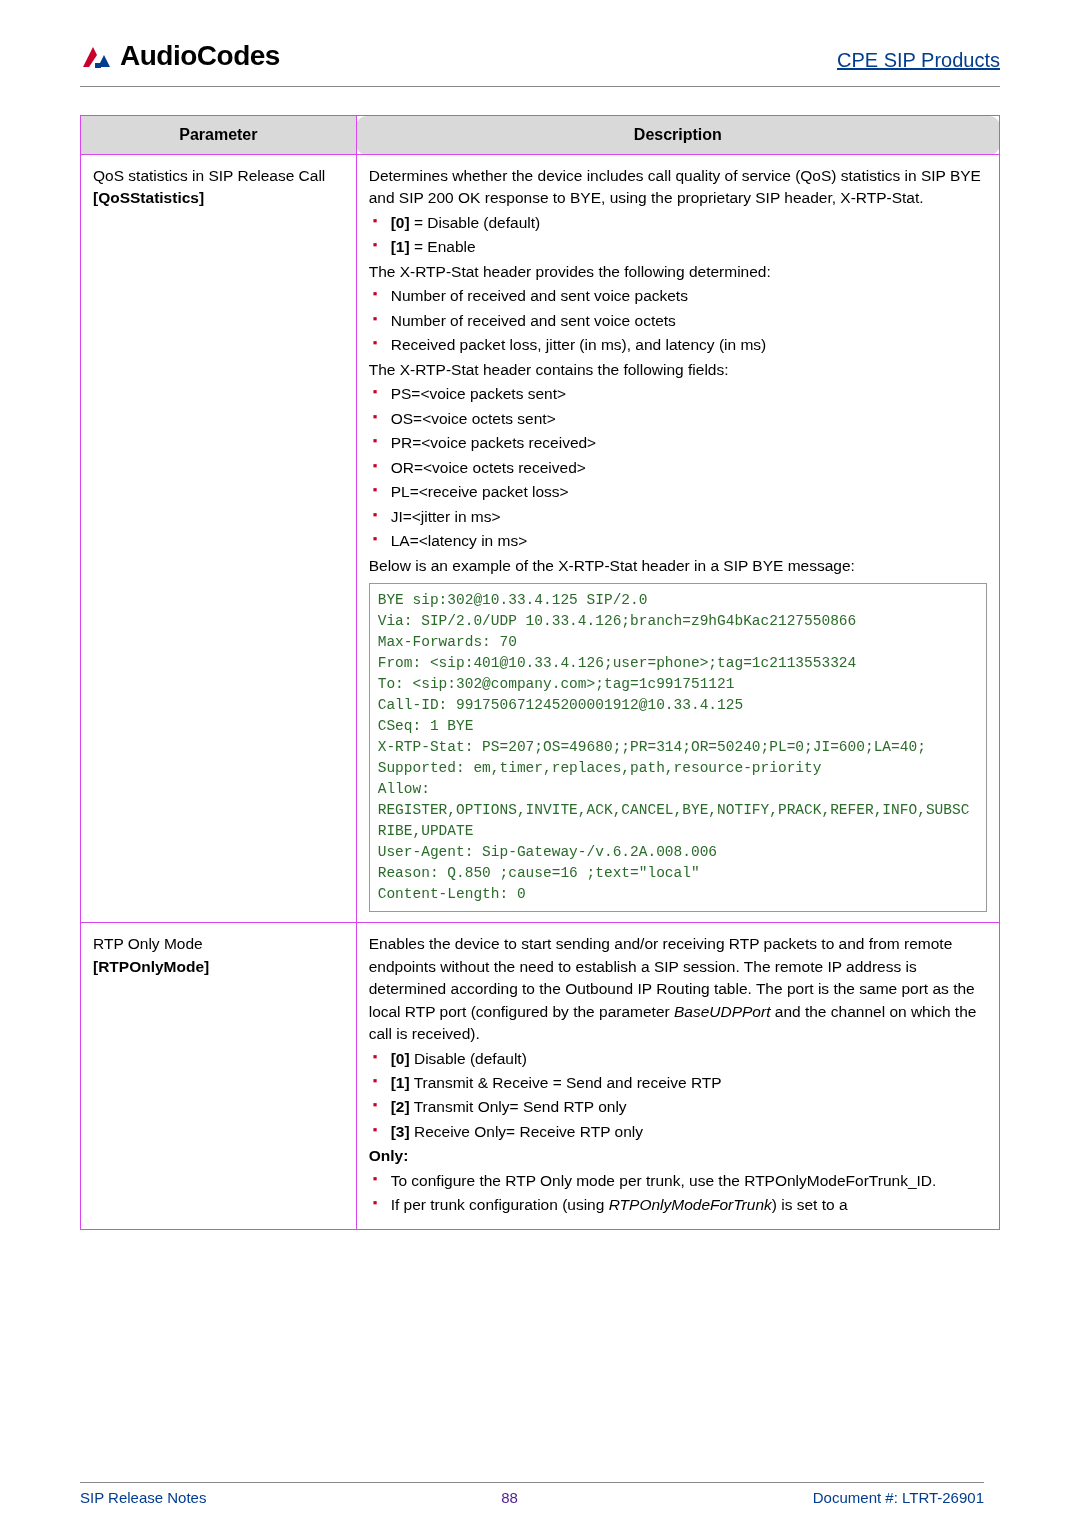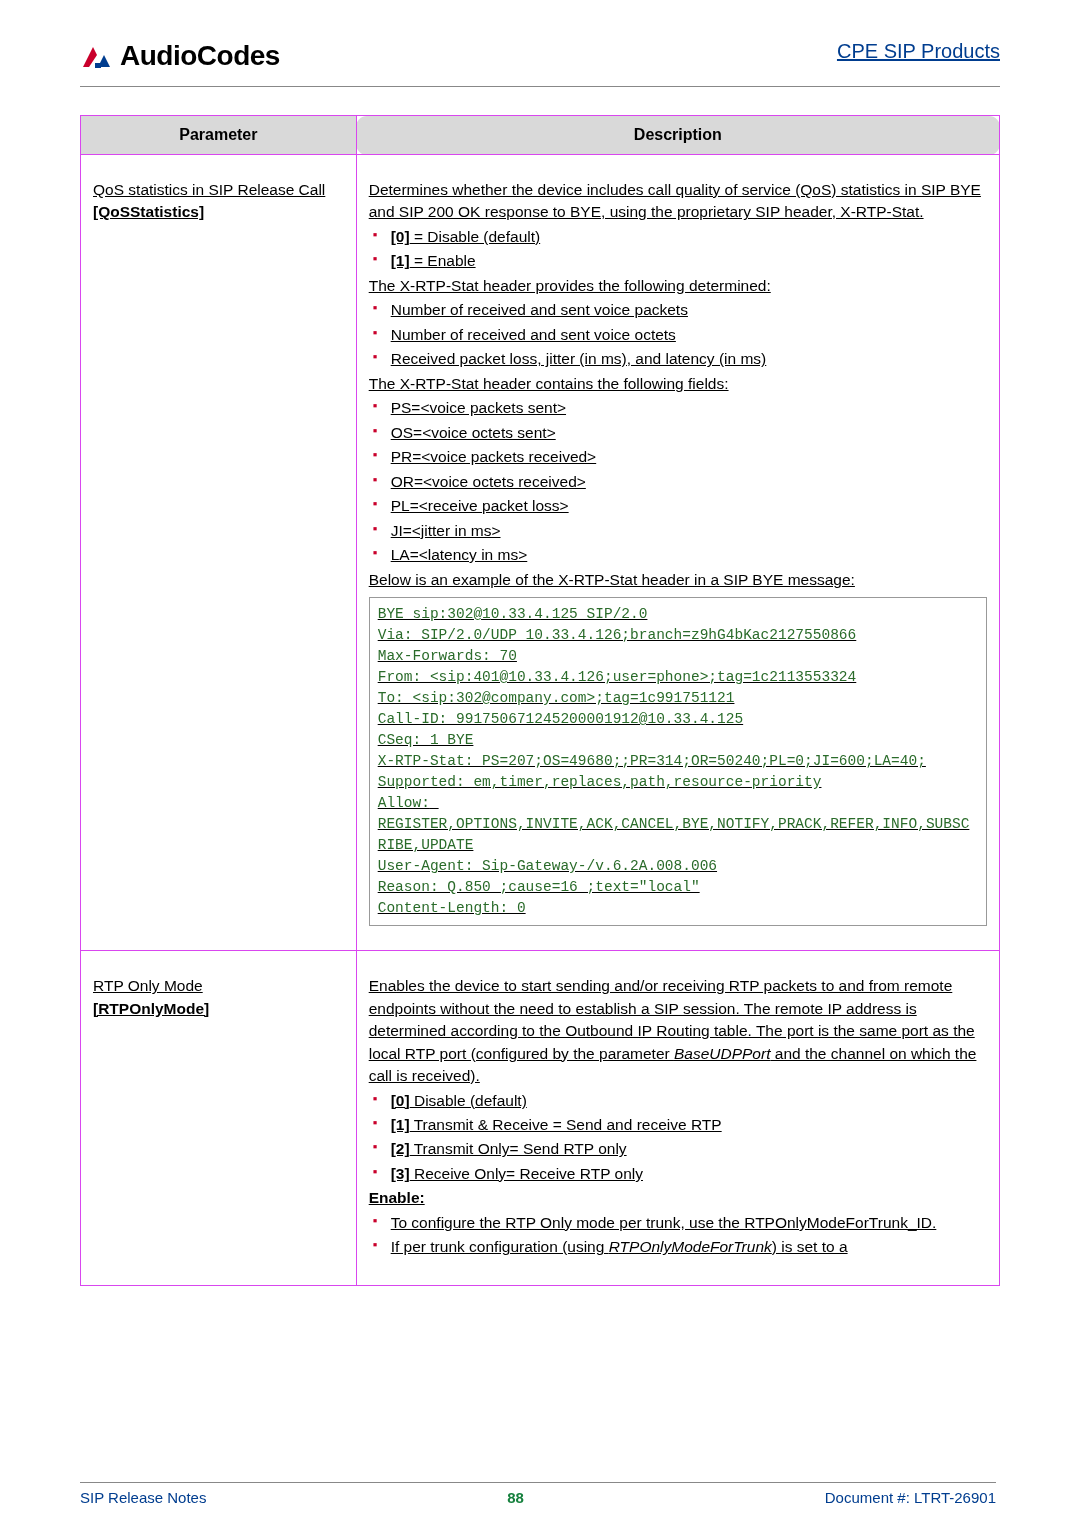--- a/index.html
+++ b/index.html
@@ -10,21 +10,21 @@
     height: 1528px;
     position: relative;
     color: #000;
   }
   .page {
     padding: 40px 80px 0 80px;
   }
   .header {
     display: flex;
     justify-content: space-between;
-    align-items: flex-start;
+    align-items: flex-end;
     margin-bottom: 14px;
   }
   .logo {
     display: flex;
     align-items: center;
     gap: 4px;
   }
   .logo-text {
     font-size: 28px;
     font-weight: bold;
@@ -54,22 +54,21 @@
   table.main th {
     background: #d9d9d9;
     font-weight: bold;
     text-align: center;
     padding: 10px 8px;
     font-size: 16px;
   }
   .col-param { width: 30%; }
   .col-desc { width: 70%; border-radius: 11px; }
   .cell-pad {
-    padding: 24px 12px;
-    text-decoration: underline;
+    padding: 10px 12px;
   }
   .param-name { line-height: 1.45; }
   .param-name .bold { font-weight: bold; }
   .desc-block { line-height: 1.45; }
   .desc-block p { margin-bottom: 2px; }
   ul.bullets {
     list-style: none;
     padding-left: 0;
     margin: 2px 0;
   }
@@ -102,30 +101,30 @@
   }
   .section-row td {
     background: #d9d9d9;
     font-weight: bold;
     padding: 8px 12px;
   }
   .footer {
     position: absolute;
     bottom: 22px;
     left: 80px;
-    right: 84px;
+    right: 96px;
     display: flex;
     justify-content: space-between;
     align-items: center;
     border-top: 1px solid #888;
     padding-top: 6px;
     font-size: 15px;
     color: #003d8f;
   }
-  .footer .page-num { color: #15803d; font-weight: bold; }
+  .footer .page-num { color: #4c1d95; }
 </style>
 </head>
 <body>
 
 <div class="page">
   <div class="header">
     <div class="logo">
       <svg width="36" height="30" viewBox="0 0 36 30">
         <path d="M3 26 L13 6 L17 14 L9 26 Z" fill="#c9002b"></path>
         <path d="M18 26 L24 14 L30 26 Z" fill="#003d8f"></path>
@@ -205,21 +204,21 @@
           <div class="desc-block">
             <p>
               <span>Enables the device to start sending and/or receiving RTP packets to and from remote endpoints without the need to establish a SIP session. The remote IP address is determined according to the Outbound IP Routing table. The port is the same port as the local RTP port (configured by the parameter </span><span class="italic">BaseUDPPort</span><span> and the channel on which the call is received).</span>
             </p>
             <ul class="bullets">
               <li><span class="bold">[0]</span><span> Disable (default)</span></li>
               <li><span class="bold">[1]</span><span> Transmit &amp; Receive = Send and receive RTP</span></li>
               <li><span class="bold">[2]</span><span> Transmit Only= Send RTP only</span></li>
               <li><span class="bold">[3]</span><span> Receive Only= Receive RTP only</span></li>
             </ul>
-            <p class="bold">Enable:</p>
+            <p class="bold">Only:</p>
             <ul class="bullets">
               <li>To configure the RTP Only mode per trunk, use the RTPOnlyModeForTrunk_ID.</li>
               <li>
                 <span>If per trunk configuration (using </span><span class="italic">RTPOnlyModeForTrunk</span><span>) is set to a</span>
               </li>
             </ul>
           </div>
         </td>
       </tr>
     </tbody>

